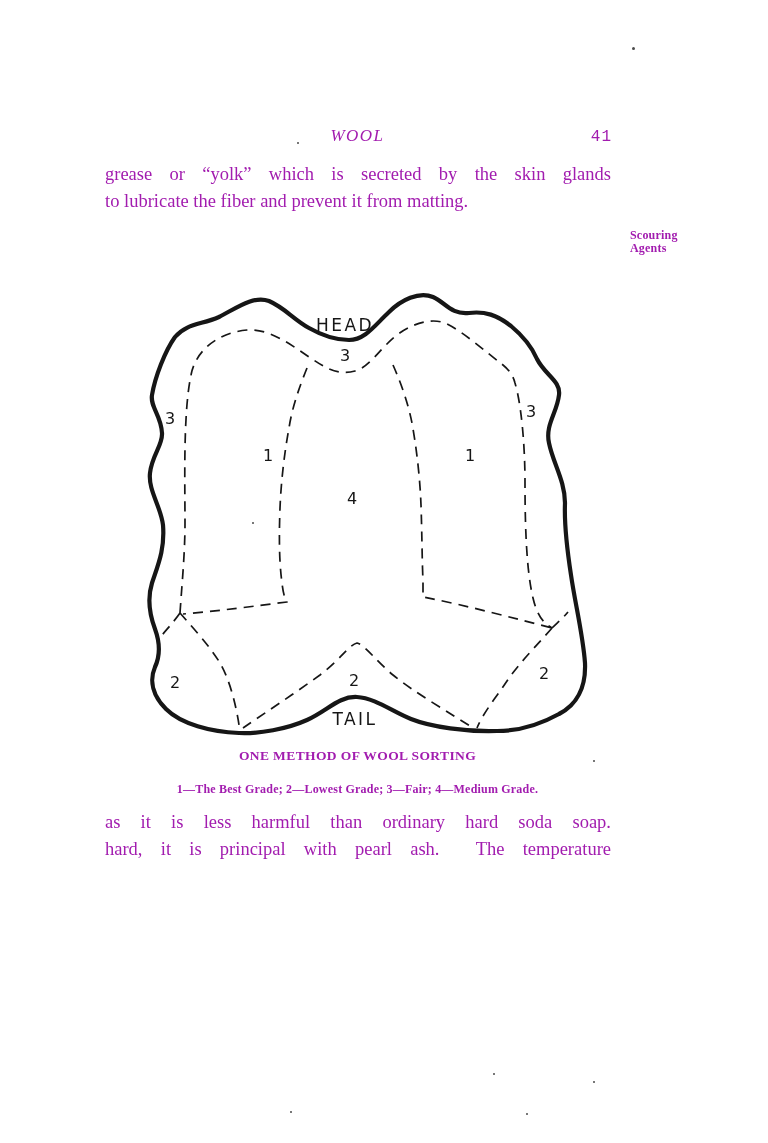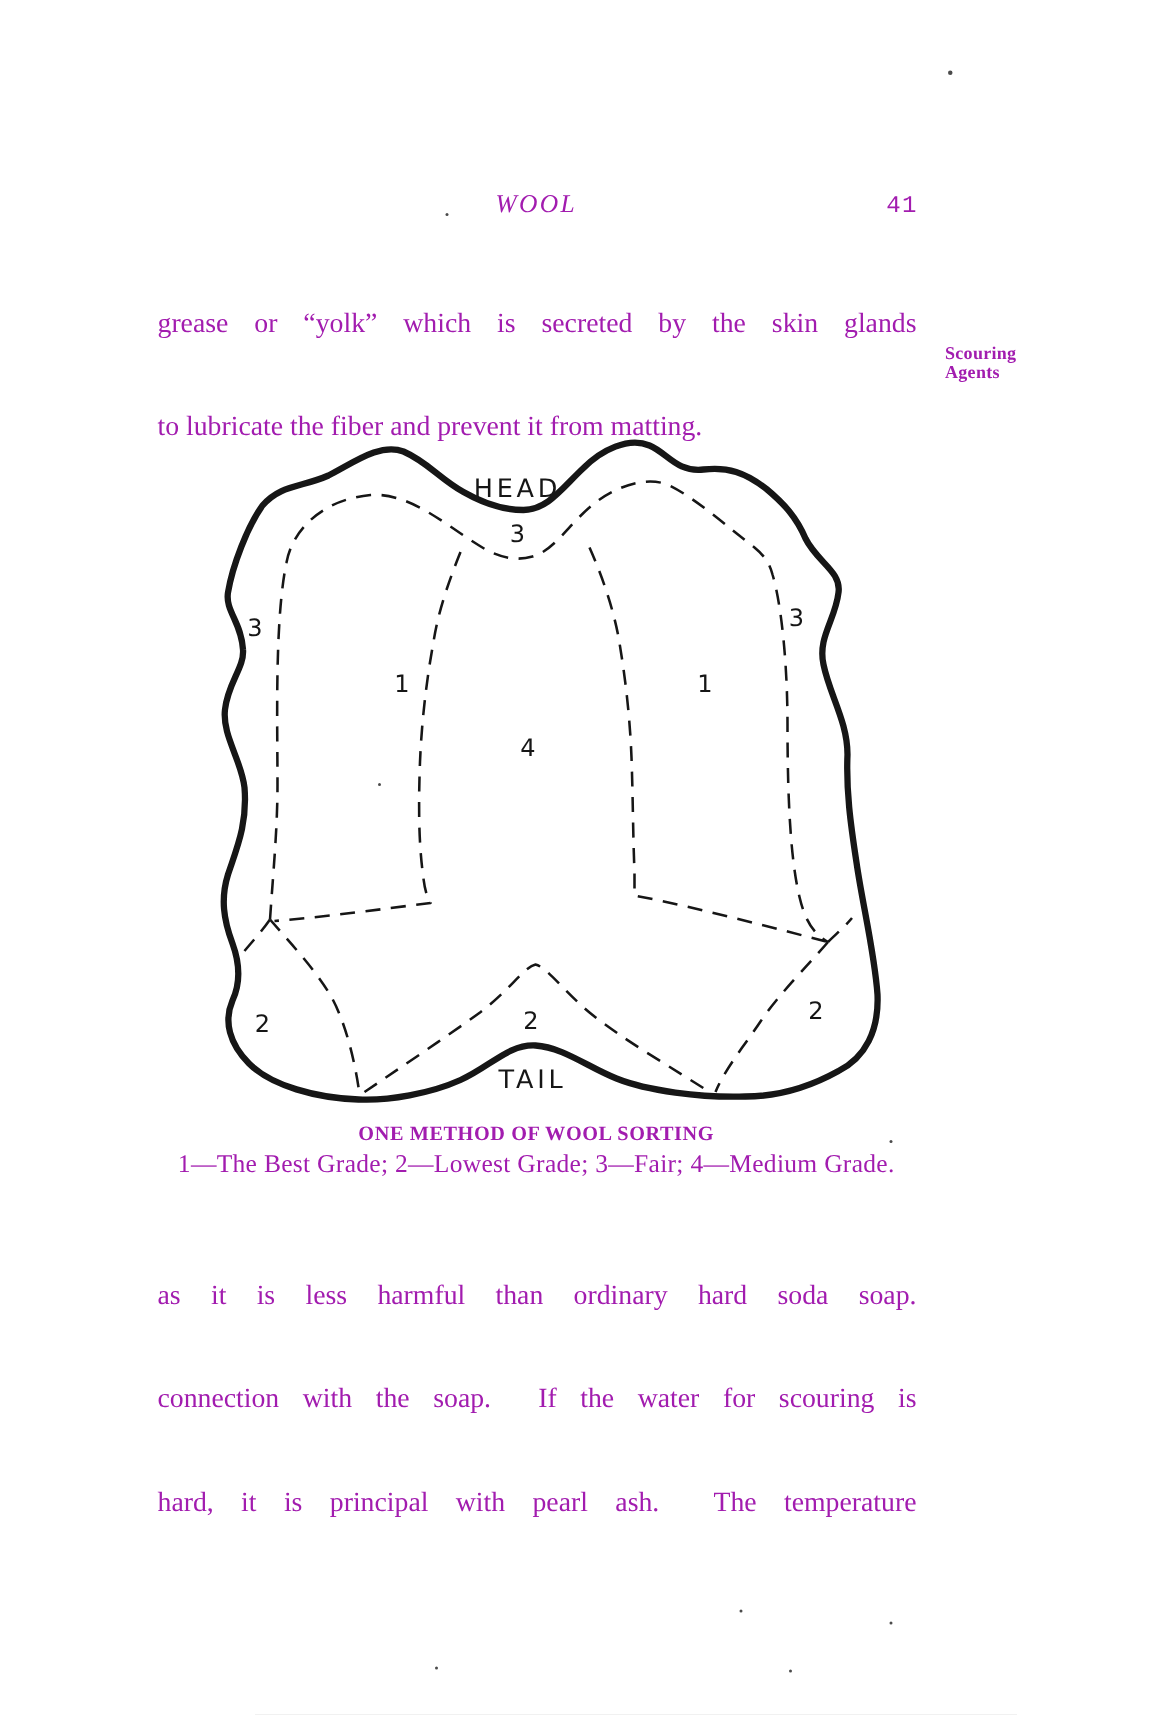--- a/index.html
+++ b/index.html
@@ -10,21 +10,21 @@
   }
   .running-head {
     position:absolute; top:126px; left:105px; width:505px;
     text-align:center; font-style:italic; font-size:17px; letter-spacing:1.5px;
   }
   .page-number {
     position:absolute; top:128px; left:552px; width:60px;
     text-align:right; font-size:16px; letter-spacing:1px; font-variant:small-caps;font-family:Liberation Mono, monospace;
   }
   .para { position:absolute; left:105px; width:506px; font-size:18.5px; line-height:27px; }
-  .para .line { text-align:justify; text-align-last:justify; white-space:pre-wrap;margin-top:42px; }
+  .para .line { text-align:justify; text-align-last:justify; white-space:pre-wrap; }
   .para .line.short { text-align-last:left; }
   .para .line.indent { padding-left:25px; box-sizing:border-box; }
   #para-1 { top:161px; }
   #para-2 { top:215px; }
   #para-3 { top:809px; }
   .margin-note {
     position:absolute; left:630px; top:229px; width:80px;
     font-weight:bold; font-size:12px; line-height:13px; letter-spacing:0.2px;
   }
   .figure { position:absolute; left:135px; top:283px; width:460px; height:460px;text-align:center; }
@@ -33,22 +33,22 @@
   .figure .outline { stroke-width:4.2; }
   .figure .dashed { stroke-width:1.7; stroke-dasharray:10 7; }
   .figure text { font-family:"DejaVu Sans", sans-serif; fill:#161616; }
   .figure .big-label { font-size:17px; letter-spacing:2.5px; }
   .figure .num { font-size:16px; }
   .fig-caption {
     position:absolute; top:748px; left:105px; width:505px;
     text-align:center; font-weight:bold; font-size:13.5px; letter-spacing:0.4px;
   }
   .fig-legend {
-    position:absolute; top:766px; left:105px; width:505px;
-    text-align:center; font-weight:normal; font-size:17px; letter-spacing:0.2px;
+    position:absolute; top:782px; left:105px; width:505px;
+    text-align:center; font-weight:bold; font-size:12px; letter-spacing:0.2px;
   }
   .speck { position:absolute; background:#2b2b2b; border-radius:50%; opacity:.85; }
 </style>
 </head>
 <body>
 
 <div class="page">
 
   <div class="running-head">WOOL</div>
   <div class="page-number">41</div>
@@ -158,21 +158,20 @@
       <text class="num" x="219" y="403" text-anchor="middle">2</text>
       <text class="num" x="409" y="396" text-anchor="middle">2</text>
     </svg>
   </div>
 
   <div class="fig-caption">ONE METHOD OF WOOL SORTING</div>
   <div class="fig-legend">1—The Best Grade; 2—Lowest Grade; 3—Fair; 4—Medium Grade.</div>
 
   <div class="para" id="para-3">
     <div class="line">as it is less harmful than ordinary hard soda soap.</div>
-    <div class="line">connection with the soap.  If the water for scouring is</div>
     <div class="line">hard, it is principal with pearl ash.  The temperature</div>
   </div>
 
   <div class="speck" style="left:632px; top:47px;  width:3px; height:3px;"></div>
   <div class="speck" style="left:297px; top:142px; width:2px; height:2px;"></div>
   <div class="speck" style="left:252px; top:522px; width:2px; height:2px;"></div>
   <div class="speck" style="left:593px; top:760px; width:2px; height:2px;"></div>
   <div class="speck" style="left:493px; top:1073px; width:2px; height:2px;"></div>
   <div class="speck" style="left:593px; top:1081px; width:2px; height:2px;"></div>
   <div class="speck" style="left:290px; top:1111px; width:2px; height:2px;"></div>

